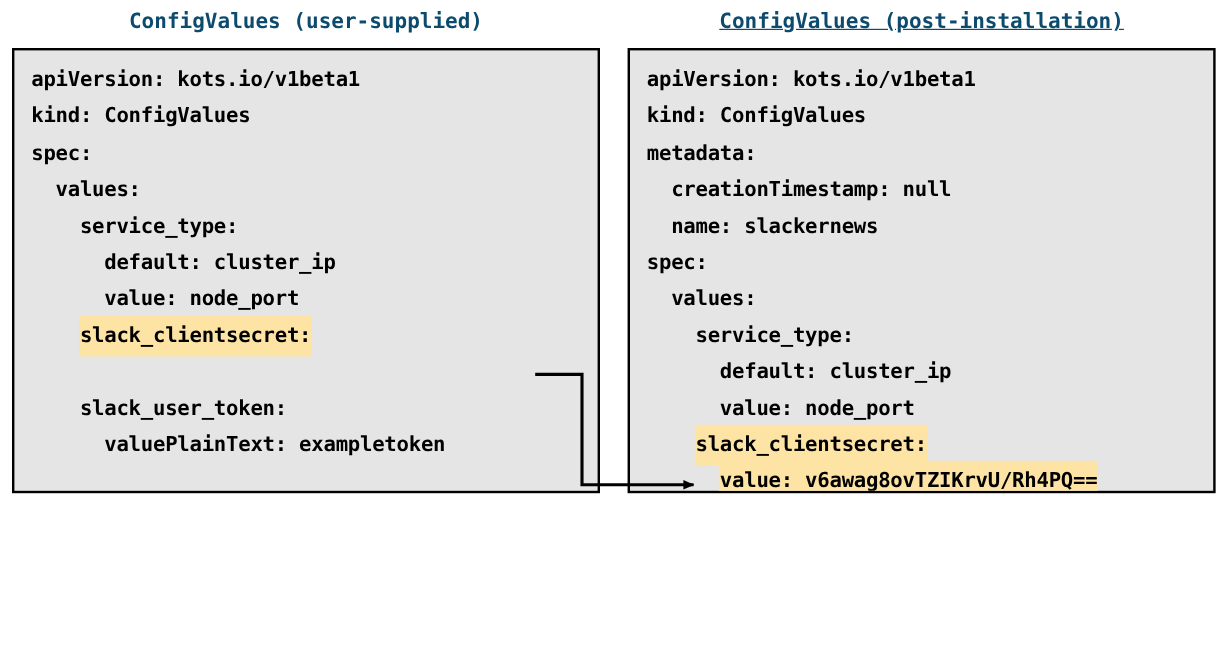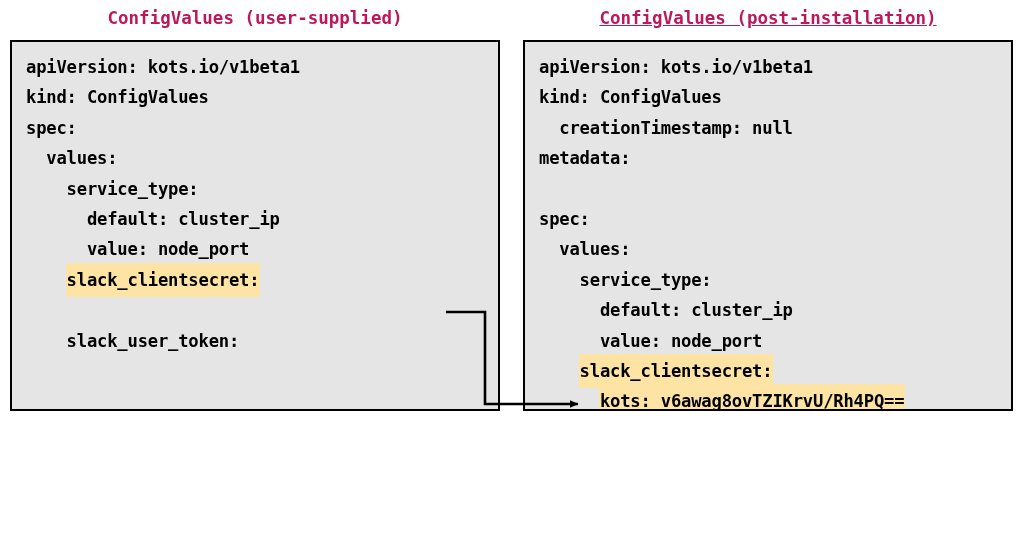--- a/index.html
+++ b/index.html
@@ -14,21 +14,21 @@
     font-family: "DejaVu Sans Mono", "Liberation Mono", monospace;
     overflow: hidden;
   }
 
   .panel-title {
     position: absolute;
     top: 6px;
     font-family: "DejaVu Sans Mono", "Liberation Mono", monospace;
     font-size: 17.5px;
     font-weight: bold;
-    color: #be185d;
+    color: #0c4a6e;
     text-align: center;
     letter-spacing: 0px;
     white-space: pre;
     line-height: 24px;
   }
   #title-left  { left: 10px;  width: 490px; }
   #title-right { left: 523px; width: 490px; text-decoration: underline; }
 
   .code-panel {
     position: absolute;
@@ -91,37 +91,38 @@
       <div class="code-line"><span class="ink">apiVersion: kots.io/v1beta1</span></div>
       <div class="code-line"><span class="ink">kind: ConfigValues</span></div>
       <div class="code-line"><span class="ink">spec:</span></div>
       <div class="code-line"><span>  </span><span class="ink">values:</span></div>
       <div class="code-line"><span>    </span><span class="ink">service_type:</span></div>
       <div class="code-line"><span>      </span><span class="ink">default: cluster_ip</span></div>
       <div class="code-line"><span>      </span><span class="ink">value: node_port</span></div>
       <div class="code-line hl"><span>    </span><span class="ink">slack_clientsecret:</span></div>
       <div class="code-line hl"><span>      </span></div>
       <div class="code-line"><span>    </span><span class="ink">slack_user_token:</span></div>
+      <div class="code-line"><span>      </span><span class="ink">valuePlainText: exampletoken</span></div>
     </div>
 </div>
 
 <div id="panel-right" class="code-panel">
   <div class="code-body" id="right-body">
       <div class="code-line"><span class="ink">apiVersion: kots.io/v1beta1</span></div>
       <div class="code-line"><span class="ink">kind: ConfigValues</span></div>
+      <div class="code-line"><span class="ink">metadata:</span></div>
       <div class="code-line"><span>  </span><span class="ink">creationTimestamp: null</span></div>
-      <div class="code-line"><span class="ink">metadata:</span></div>
-      <div class="code-line"><span>  </span></div>
+      <div class="code-line"><span>  </span><span class="ink">name: slackernews</span></div>
       <div class="code-line"><span class="ink">spec:</span></div>
       <div class="code-line"><span>  </span><span class="ink">values:</span></div>
       <div class="code-line"><span>    </span><span class="ink">service_type:</span></div>
       <div class="code-line"><span>      </span><span class="ink">default: cluster_ip</span></div>
       <div class="code-line"><span>      </span><span class="ink">value: node_port</span></div>
       <div class="code-line hl"><span>    </span><span class="ink">slack_clientsecret:</span></div>
-      <div class="code-line hl"><span>      </span><span class="ink">kots: v6awag8ovTZIKrvU/Rh4PQ==</span></div>
+      <div class="code-line hl"><span>      </span><span class="ink">value: v6awag8ovTZIKrvU/Rh4PQ==</span></div>
       <div class="code-line"><span>    </span><span class="ink">slack_user_token:</span></div>
       <div class="code-line"><span>      </span></div>
     </div>
 </div>
 
 <svg id="connector" viewBox="0 0 1019 559" width="1019" height="559">
   <defs>
     <marker id="arrowhead" markerWidth="9" markerHeight="8" refX="8.5" refY="4" orient="auto" markerUnits="userSpaceOnUse">
       <path d="M0,0 L9,4 L0,8 Z" fill="#000000"></path>
     </marker>

